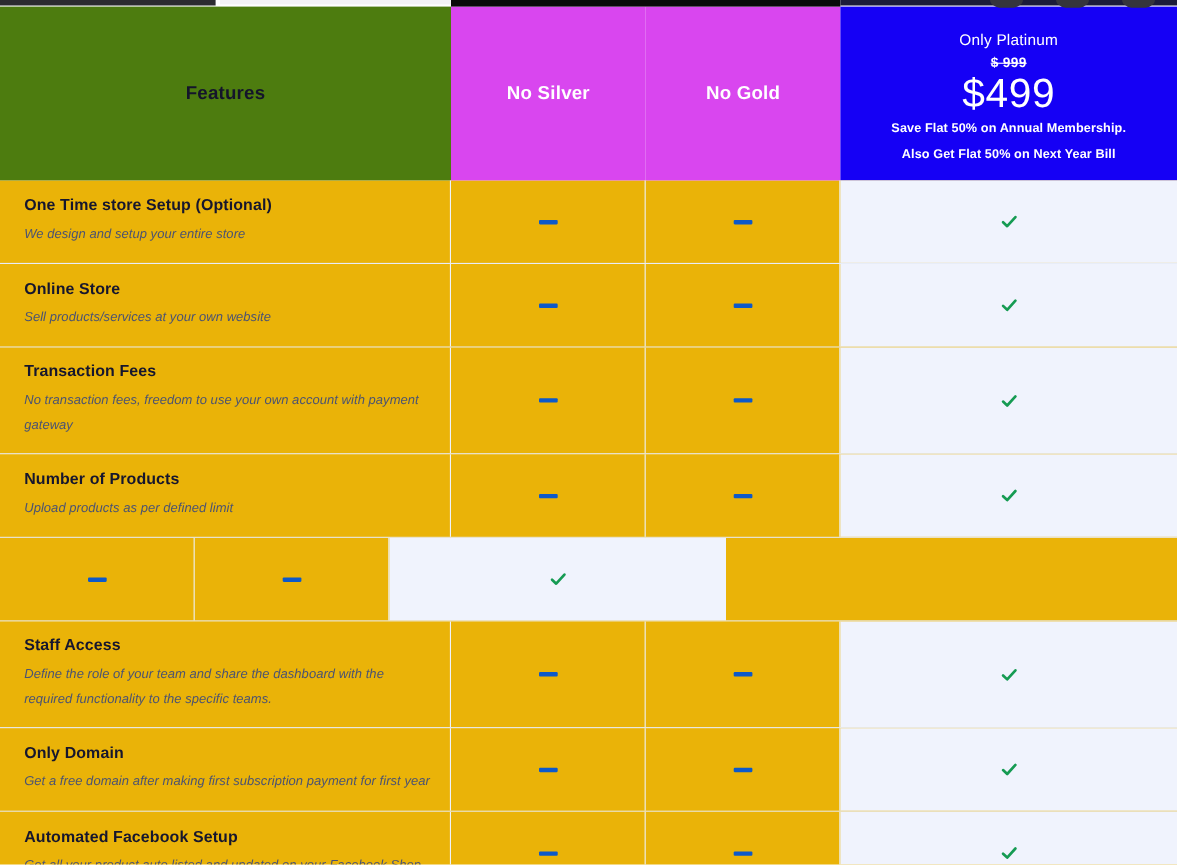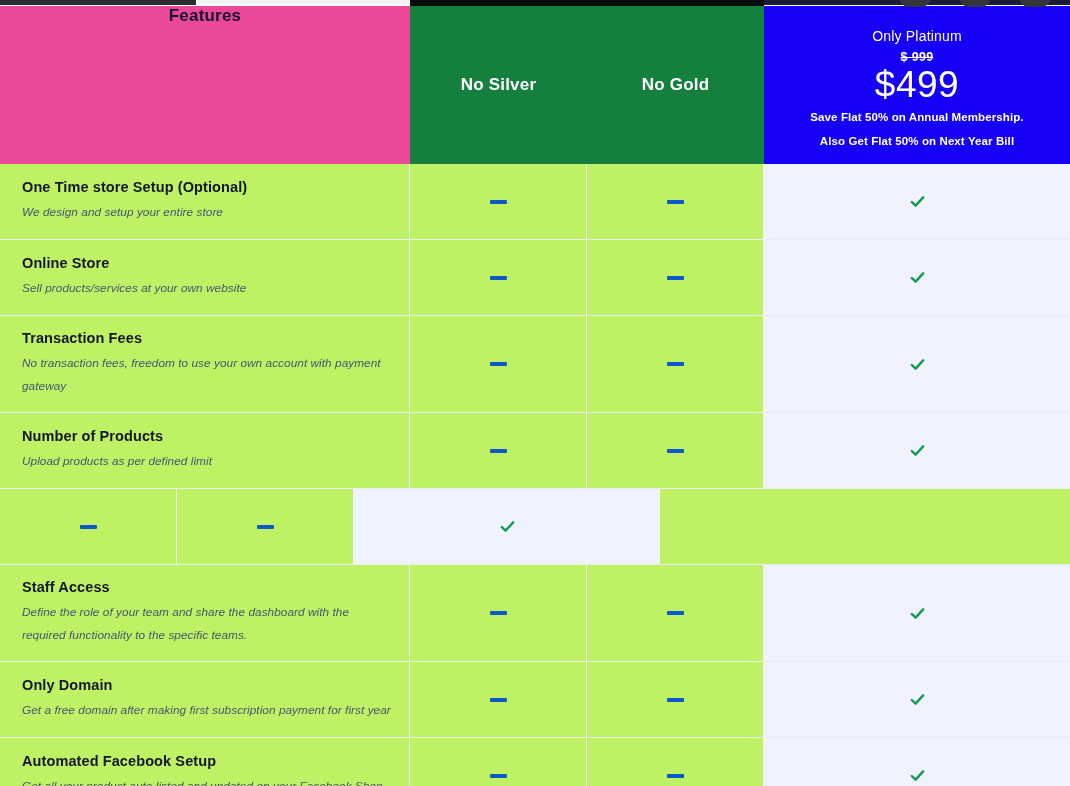--- a/index.html
+++ b/index.html
@@ -86,35 +86,35 @@
     width: 177px;
     flex: 0 0 177px;
   }
   .col-platinum {
     width: 306px;
     flex: 0 0 306px;
   }
 
   .head-feature {
     height: 158px;
-    background: #ec4899;
-    display: flex;
-    align-items: flex-start;
+    background: #4d7c0f;
+    display: flex;
+    align-items: center;
     justify-content: center;
   }
   .head-feature-label {
     font-size: 17px;
     font-weight: 700;
     color: #14142b;
     letter-spacing: 0.2px;
   }
 
   .head-dark {
     height: 158px;
-    background: #15803d;
+    background: #d946ef;
     display: flex;
     align-items: center;
     justify-content: center;
   }
   .head-dark-label {
     font-size: 17px;
     font-weight: 700;
     color: #ffffff;
     letter-spacing: 0.2px;
   }
@@ -152,21 +152,21 @@
   }
   .plat-note {
     font-size: 11.5px;
     font-weight: 700;
     letter-spacing: 0.1px;
     line-height: 1.5;
   }
   .plat-note.second { margin-top: 7px; }
 
   
-  .body-row { background: #bef264; }
+  .body-row { background: #eab308; }
 
   .cell-feature {
     width: 410px;
     flex: 0 0 410px;
     padding: 14px 18px 14px 22px;
     display: flex;
     flex-direction: column;
     justify-content: center;
     border-right: 1px solid #eef2fa;
   }

